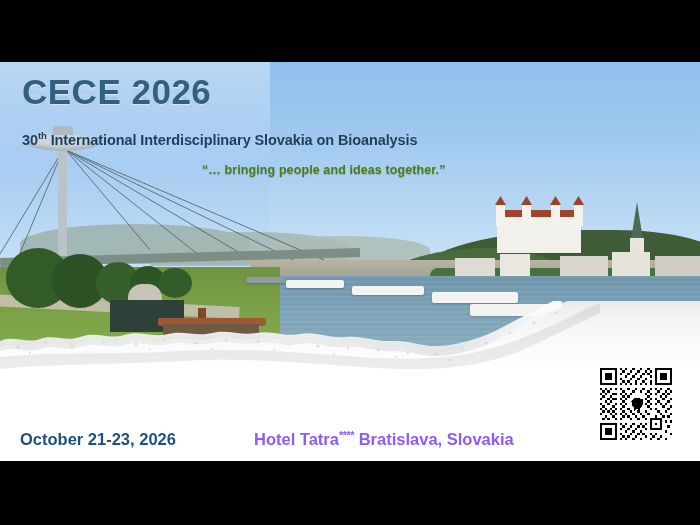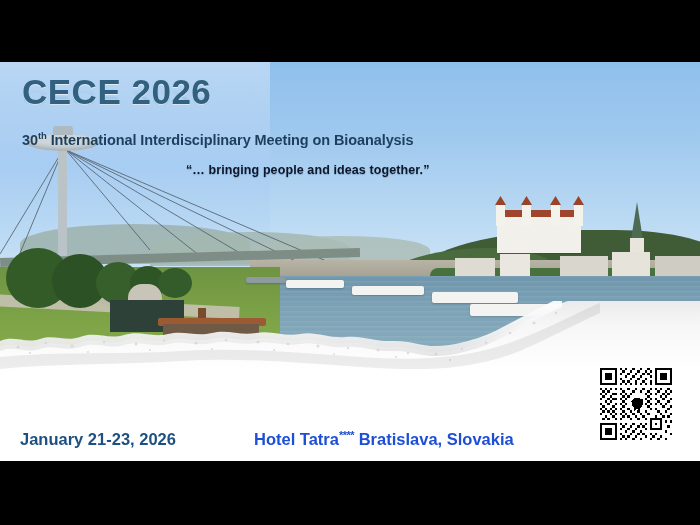--- a/index.html
+++ b/index.html
@@ -450,25 +450,25 @@
     letter-spacing: -0.1px;
     white-space: nowrap;
   }
   .subtitle sup {
     font-size: 9.5px;
     vertical-align: super;
     line-height: 0;
   }
   .tagline {
     position: absolute;
-    left: 186px;
+    left: 202px;
     top: 101px;
     font-size: 12.5px;
     font-weight: 600;
-    color: #0f172a;
+    color: #4d7c0f;
     letter-spacing: 0.1px;
     white-space: nowrap;
     text-shadow: 0 1px 1px rgba(40,80,120,.28);
   }
 
   
   .footer {
     position: absolute;
     left: 0;
     top: 360px;
@@ -484,21 +484,21 @@
     font-weight: 700;
     color: #1d5081;
     white-space: nowrap;
   }
   .footer-venue {
     position: absolute;
     left: 254px;
     top: 8px;
     font-size: 16.5px;
     font-weight: 700;
-    color: #1d4ed8;
+    color: #8b5cf6;
     white-space: nowrap;
   }
   .footer-venue sup {
     font-size: 11px;
     vertical-align: super;
     line-height: 0;
     letter-spacing: -0.5px;
   }
 
   
@@ -711,27 +711,27 @@
         C 470,70 420,70 360,66
         C 300,62 240,56 180,60
         C 120,64 60,62 0,68
         Z"></path>
     </svg>
 
     <div class="header-text">
       <div class="title-reflection">CECE 2026</div>
       <div class="title">CECE 2026</div>
       <div class="subtitle">
-        <span>30</span><sup>th</sup><span> International Interdisciplinary Meeting on Bioanalysis</span>
+        <span>30</span><sup>th</sup><span> International Interdisciplinary Slovakia on Bioanalysis</span>
       </div>
       <div class="tagline">“… bringing people and ideas together.”</div>
     </div>
 
     <div class="footer">
-      <div class="footer-date">January 21-23, 2026</div>
+      <div class="footer-date">October 21-23, 2026</div>
       <div class="footer-venue">
         <span>Hotel Tatra</span><sup>****</sup><span> Bratislava, Slovakia</span>
       </div>
     </div>
 
     <div class="qr">
       <svg viewBox="0 0 29 29" shape-rendering="crispEdges" width="72" height="72">
         <rect width="29" height="29" fill="#ffffff"></rect>
         <g fill="#000000">
 

